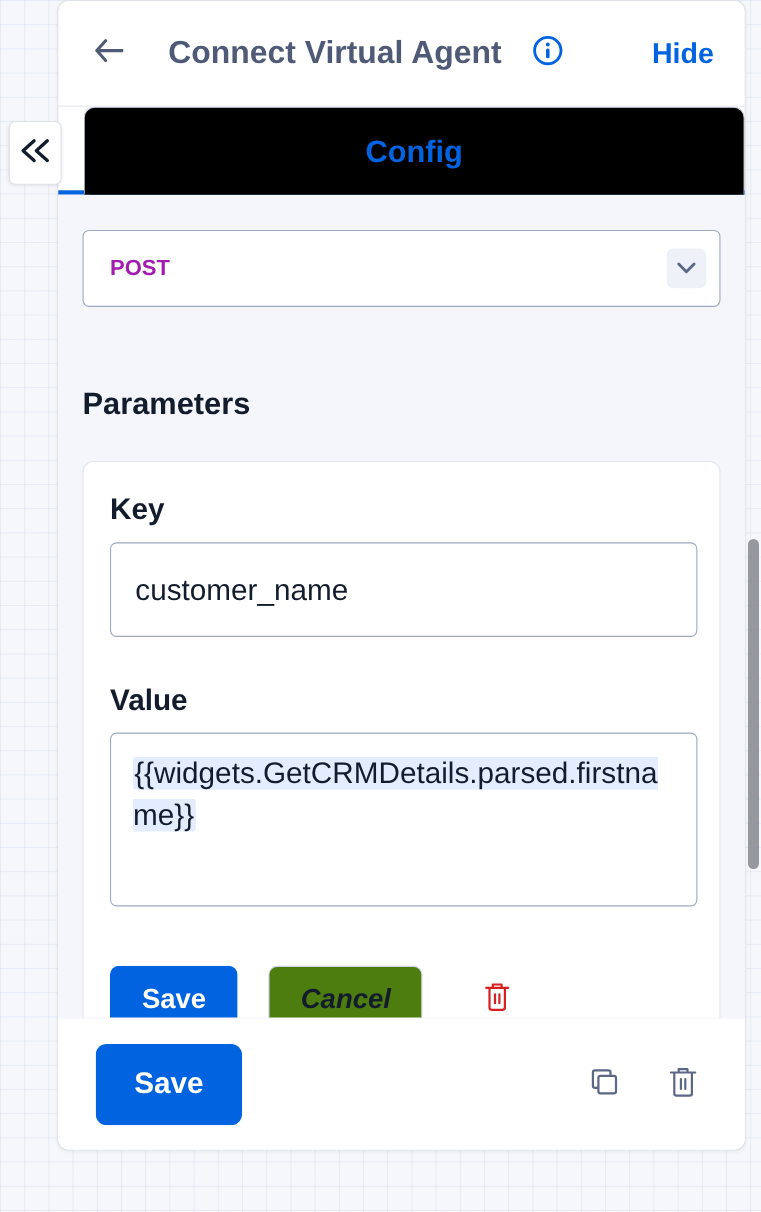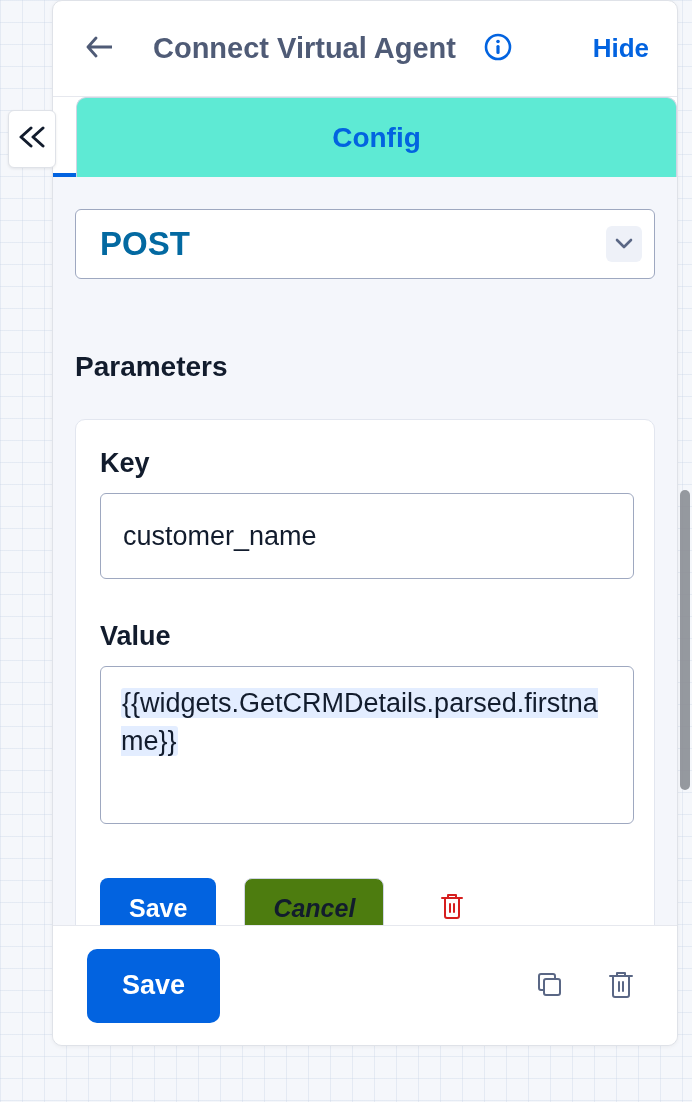--- a/index.html
+++ b/index.html
@@ -79,21 +79,21 @@
     font-weight: 600;
     color: #5a6785;
     cursor: pointer;
   }
   .tab.active {
     color: #0263e0;
     border: 1px solid #cfd5e4;
     border-bottom: none;
     border-top-left-radius: 10px;
     border-top-right-radius: 10px;
-    background: #5eead4;
+    background: #000000;
     position: relative;
     z-index: 2;
     margin-bottom: -4px;
   }
 
   .collapse-btn {
     position: absolute;
     left: 8px;
     top: 110px;
     width: 48px;
@@ -123,23 +123,23 @@
     align-items: center;
     width: 100%;
     height: 70px;
     background: #ffffff;
     border: 1px solid #9ea8c0;
     border-radius: 6px;
     padding: 0 12px 0 24px;
     cursor: pointer;
   }
   .method-select .method-label {
-    font-size: 33px;
-    font-weight: 700;
-    color: #0369a1;
+    font-size: 20px;
+    font-weight: 700;
+    color: #a21caf;
   }
   .method-select .chev {
     margin-left: auto;
     width: 36px; height: 36px;
     background: #eef1f8;
     border-radius: 6px;
     display: flex; align-items: center; justify-content: center;
     color: #5a6785;
   }
 

